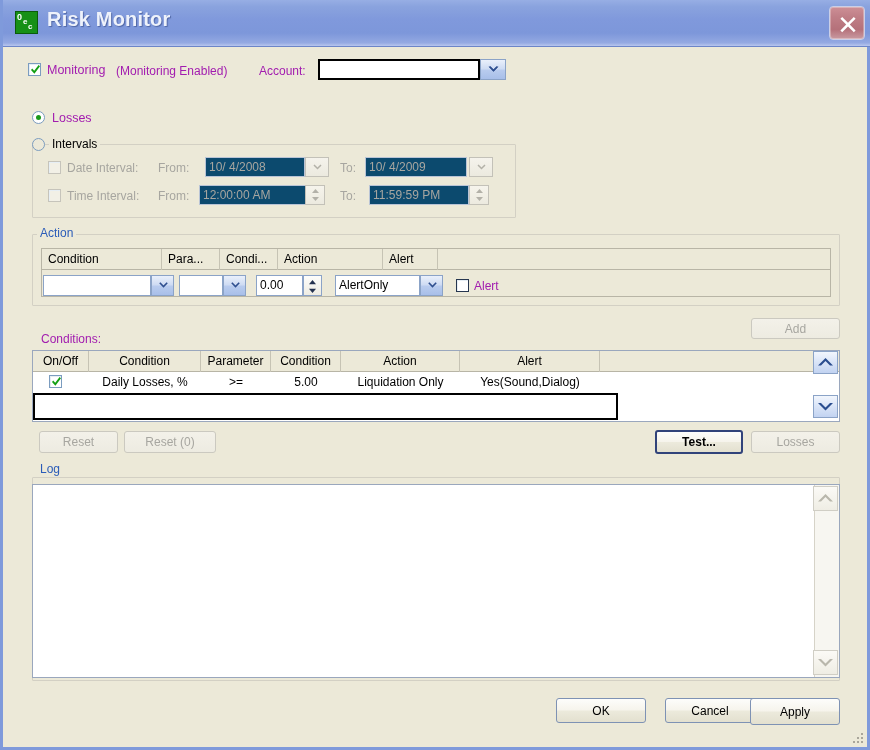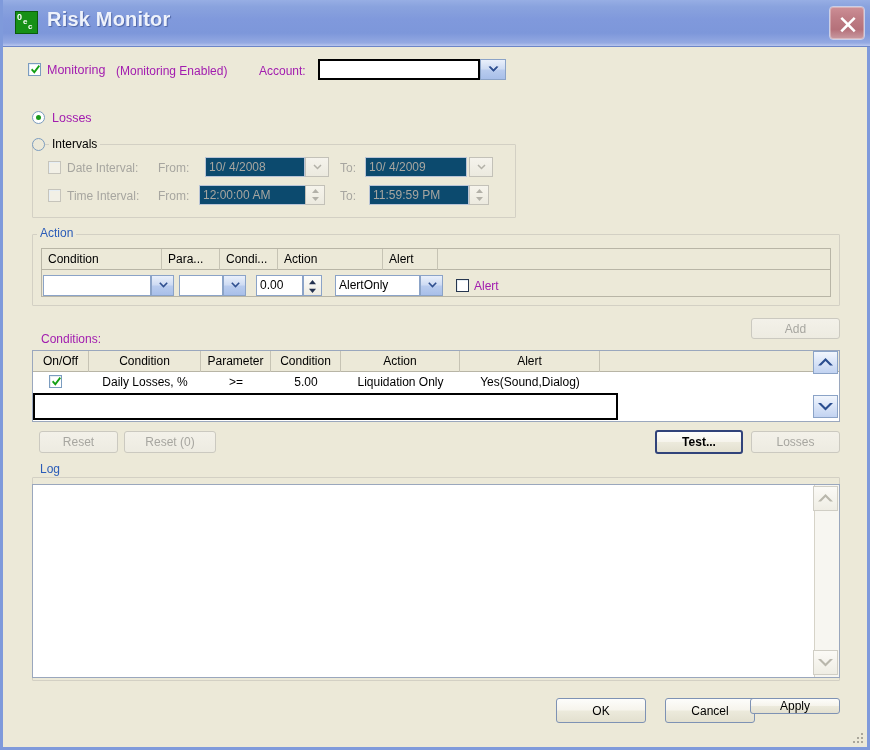--- a/index.html
+++ b/index.html
@@ -364,21 +364,21 @@
     </svg>
   </div>
   <div class="scroll-arrow dis" style="left:810px;top:650px;width:25px;height:25px;">
     <svg width="17" height="11" viewBox="0 0 17 11" style="position:absolute;left:3px;top:6px;">
       <path d="M1 2 L8.5 9.5 L16 2 L13 2 L8.5 6.5 L4 2 Z" fill="#b9b7ac"></path>
     </svg>
   </div>
 
   <div class="btn" style="left:553px;top:698px;width:90px;height:25px;">OK</div>
   <div class="btn" style="left:650px;top:698px;width:90px;height:25px;margin-left:12px;">Cancel</div>
-  <div class="btn" style="left:747px;top:698px;width:90px;height:16px;">Apply</div>
+  <div class="btn" style="left:747px;top:698px;width:90px;height:27px;">Apply</div>
 
   <div class="resize-grip">
     <i style="left:10px;top:2px;"></i>
     <i style="left:6px;top:6px;"></i>
       <i style="left:10px;top:6px;"></i>
     <i style="left:2px;top:10px;"></i>
       <i style="left:6px;top:10px;"></i>
       <i style="left:10px;top:10px;"></i>
   </div>
 

